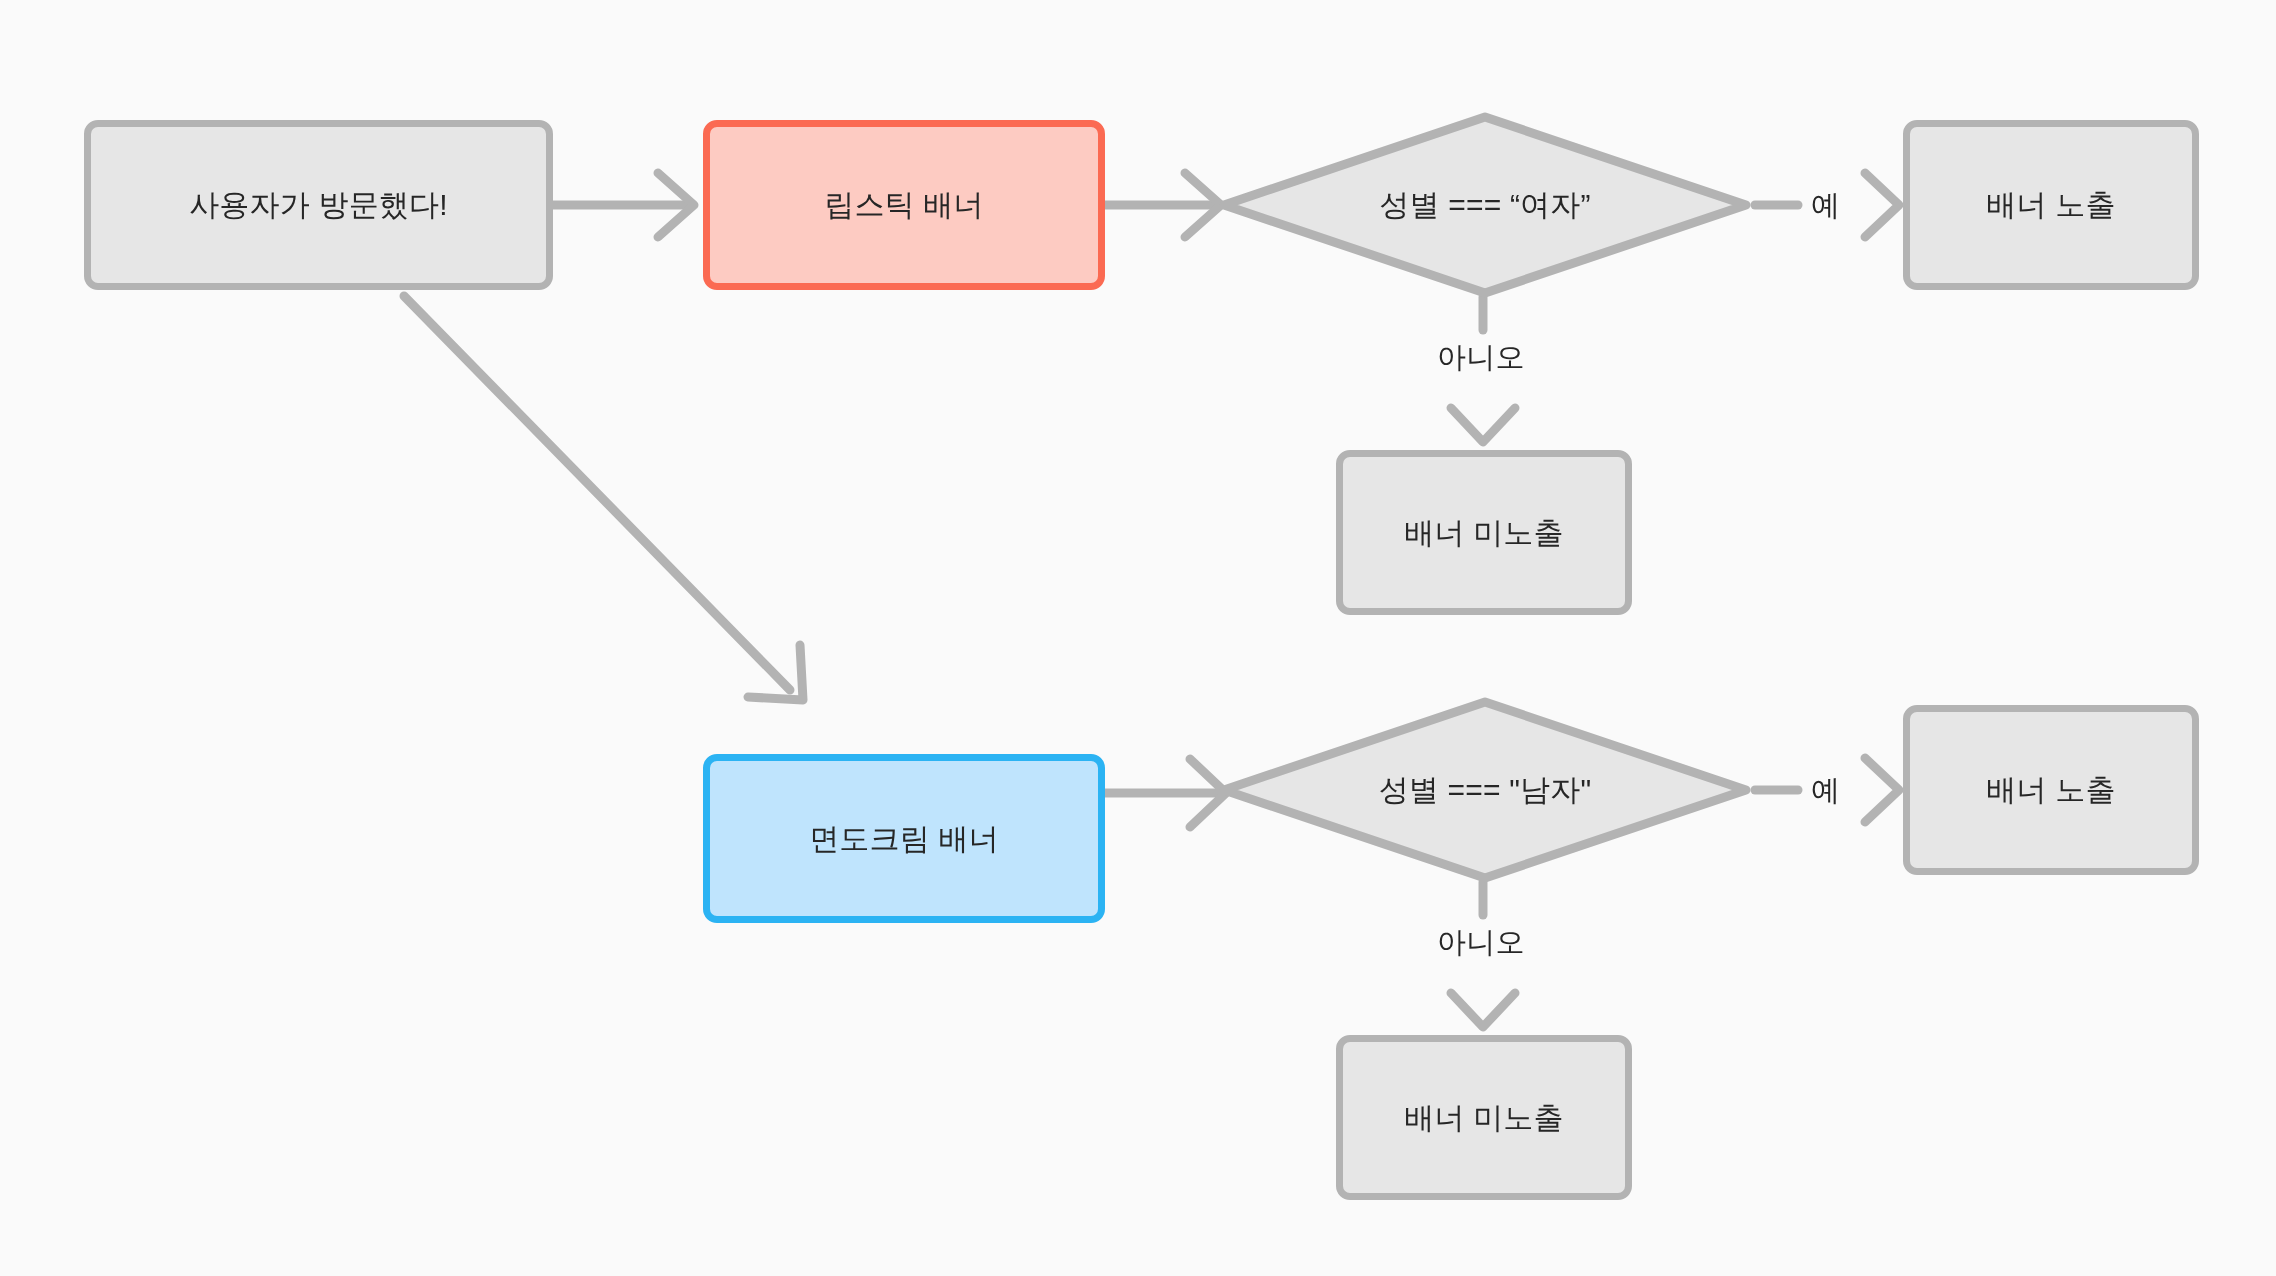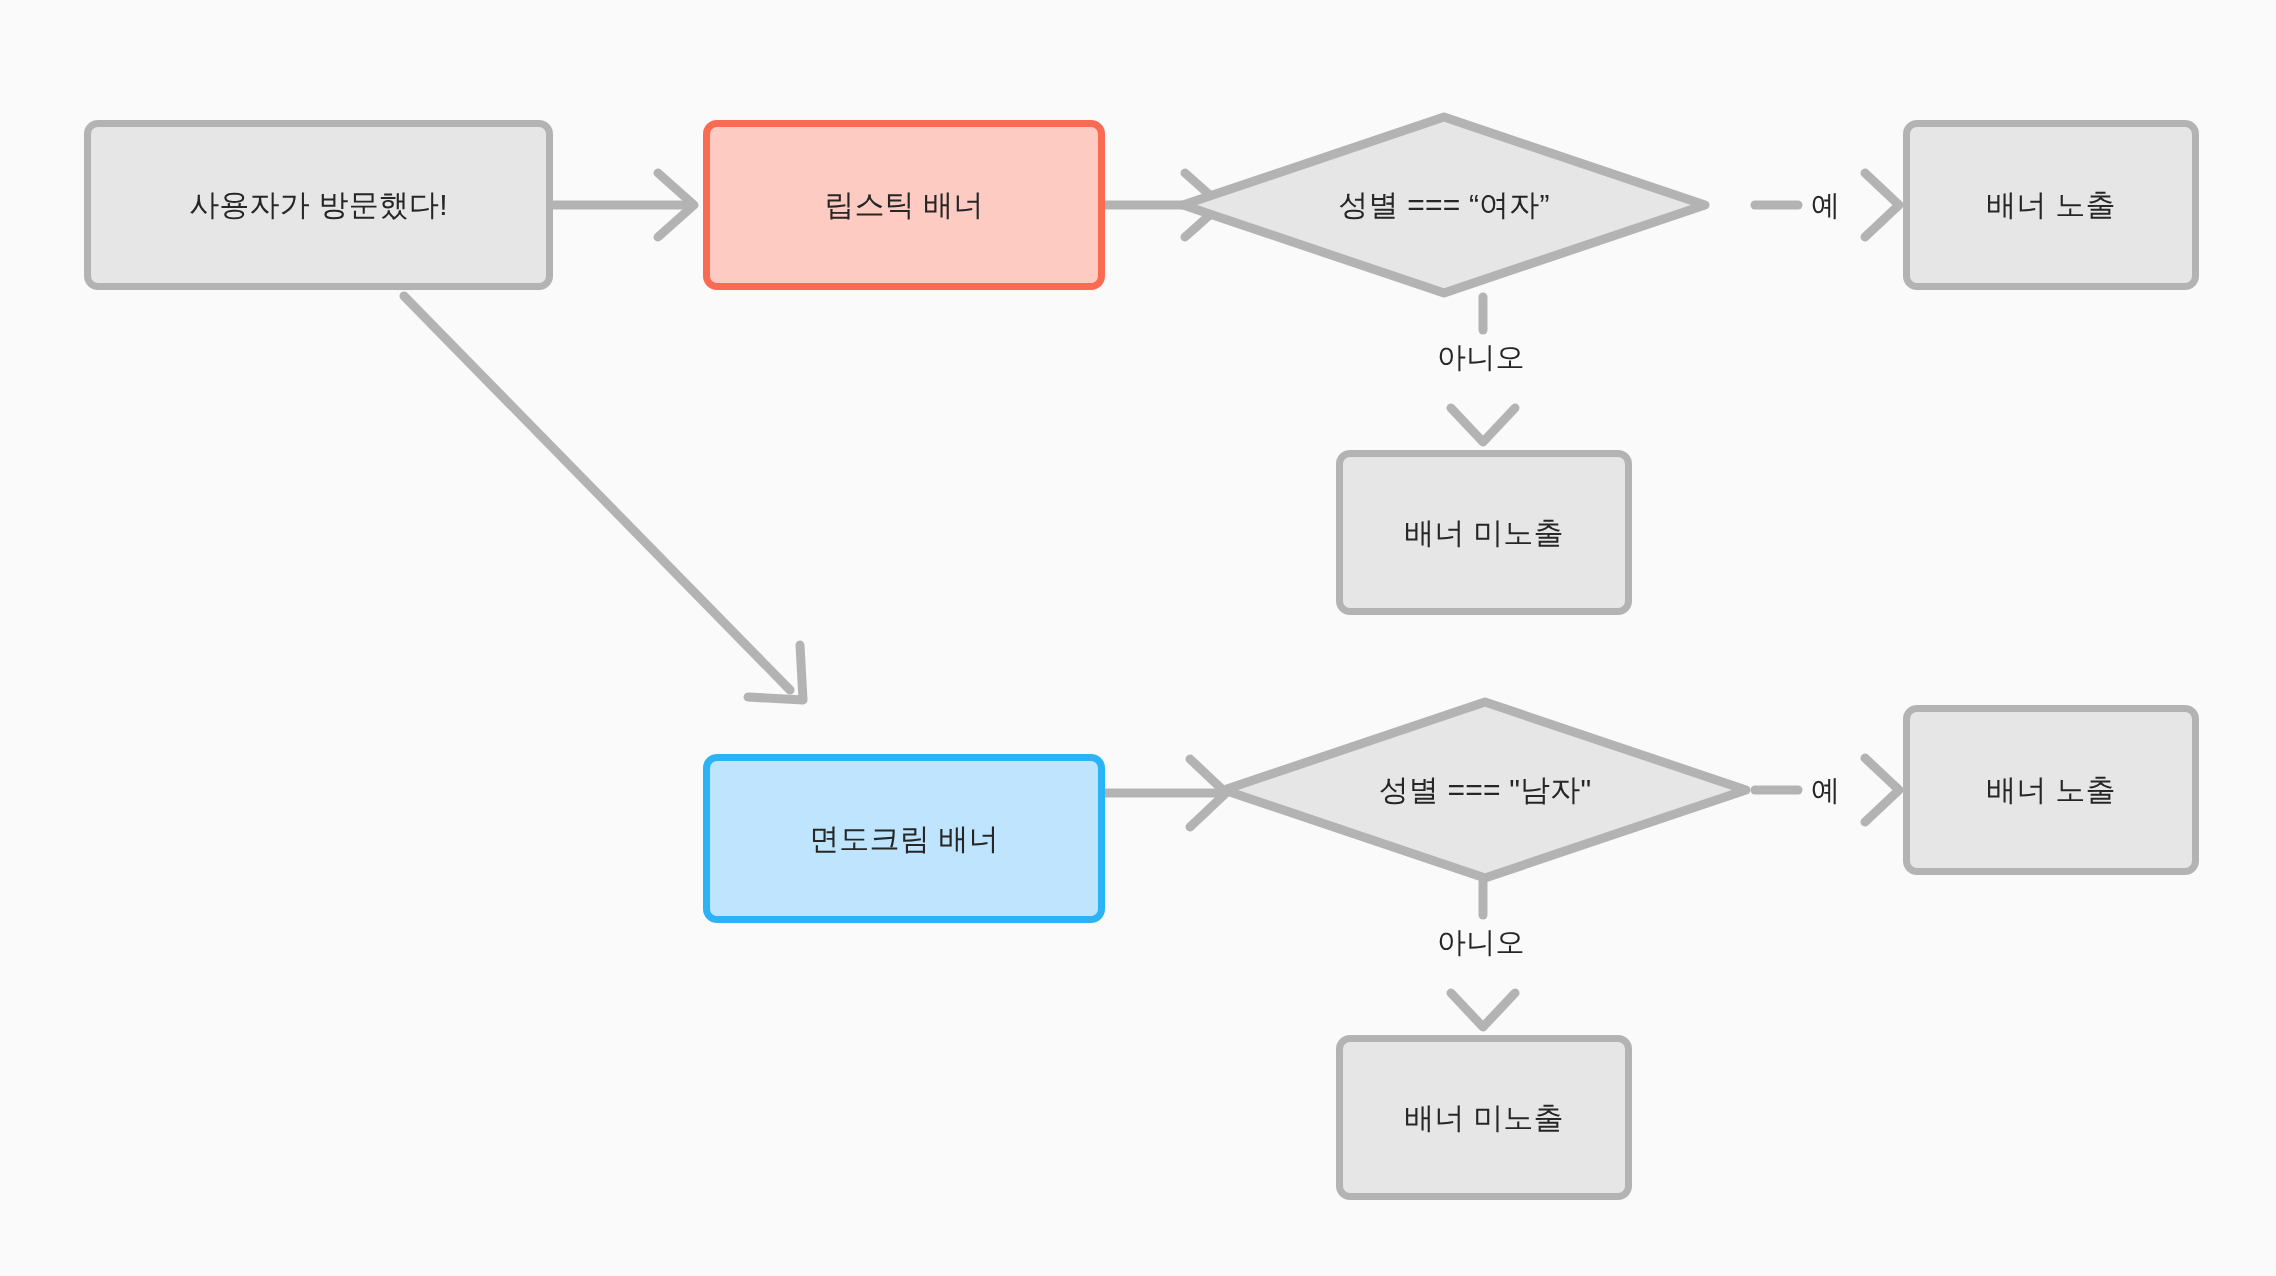--- a/index.html
+++ b/index.html
@@ -132,21 +132,21 @@
   </svg>
 
   <div class="node plain" style="left:84px; top:120px; width:469px; height:170px;">
     <span class="label">사용자가 방문했다!</span>
   </div>
 
   <div class="node red" style="left:703px; top:120px; width:402px; height:170px;">
     <span class="label">립스틱 배너</span>
   </div>
 
-  <div class="diamond" style="left:1174px; top:108px; width:540px; height:194px;">
+  <div class="diamond" style="left:1215px; top:108px; width:540px; height:194px;">
     <svg width="540" height="194" viewBox="0 0 540 194" xmlns="http://www.w3.org/2000/svg">
       <polygon points="270,9 531,97 270,185 9,97" fill="#e6e6e6" stroke="#b3b3b3" stroke-width="9" stroke-linejoin="round"></polygon>
     </svg>
     <span class="label">성별 === “여자”</span>
   </div>
 
   <div class="node plain" style="left:1903px; top:120px; width:296px; height:170px;">
     <span class="label">배너 노출</span>
   </div>
 

